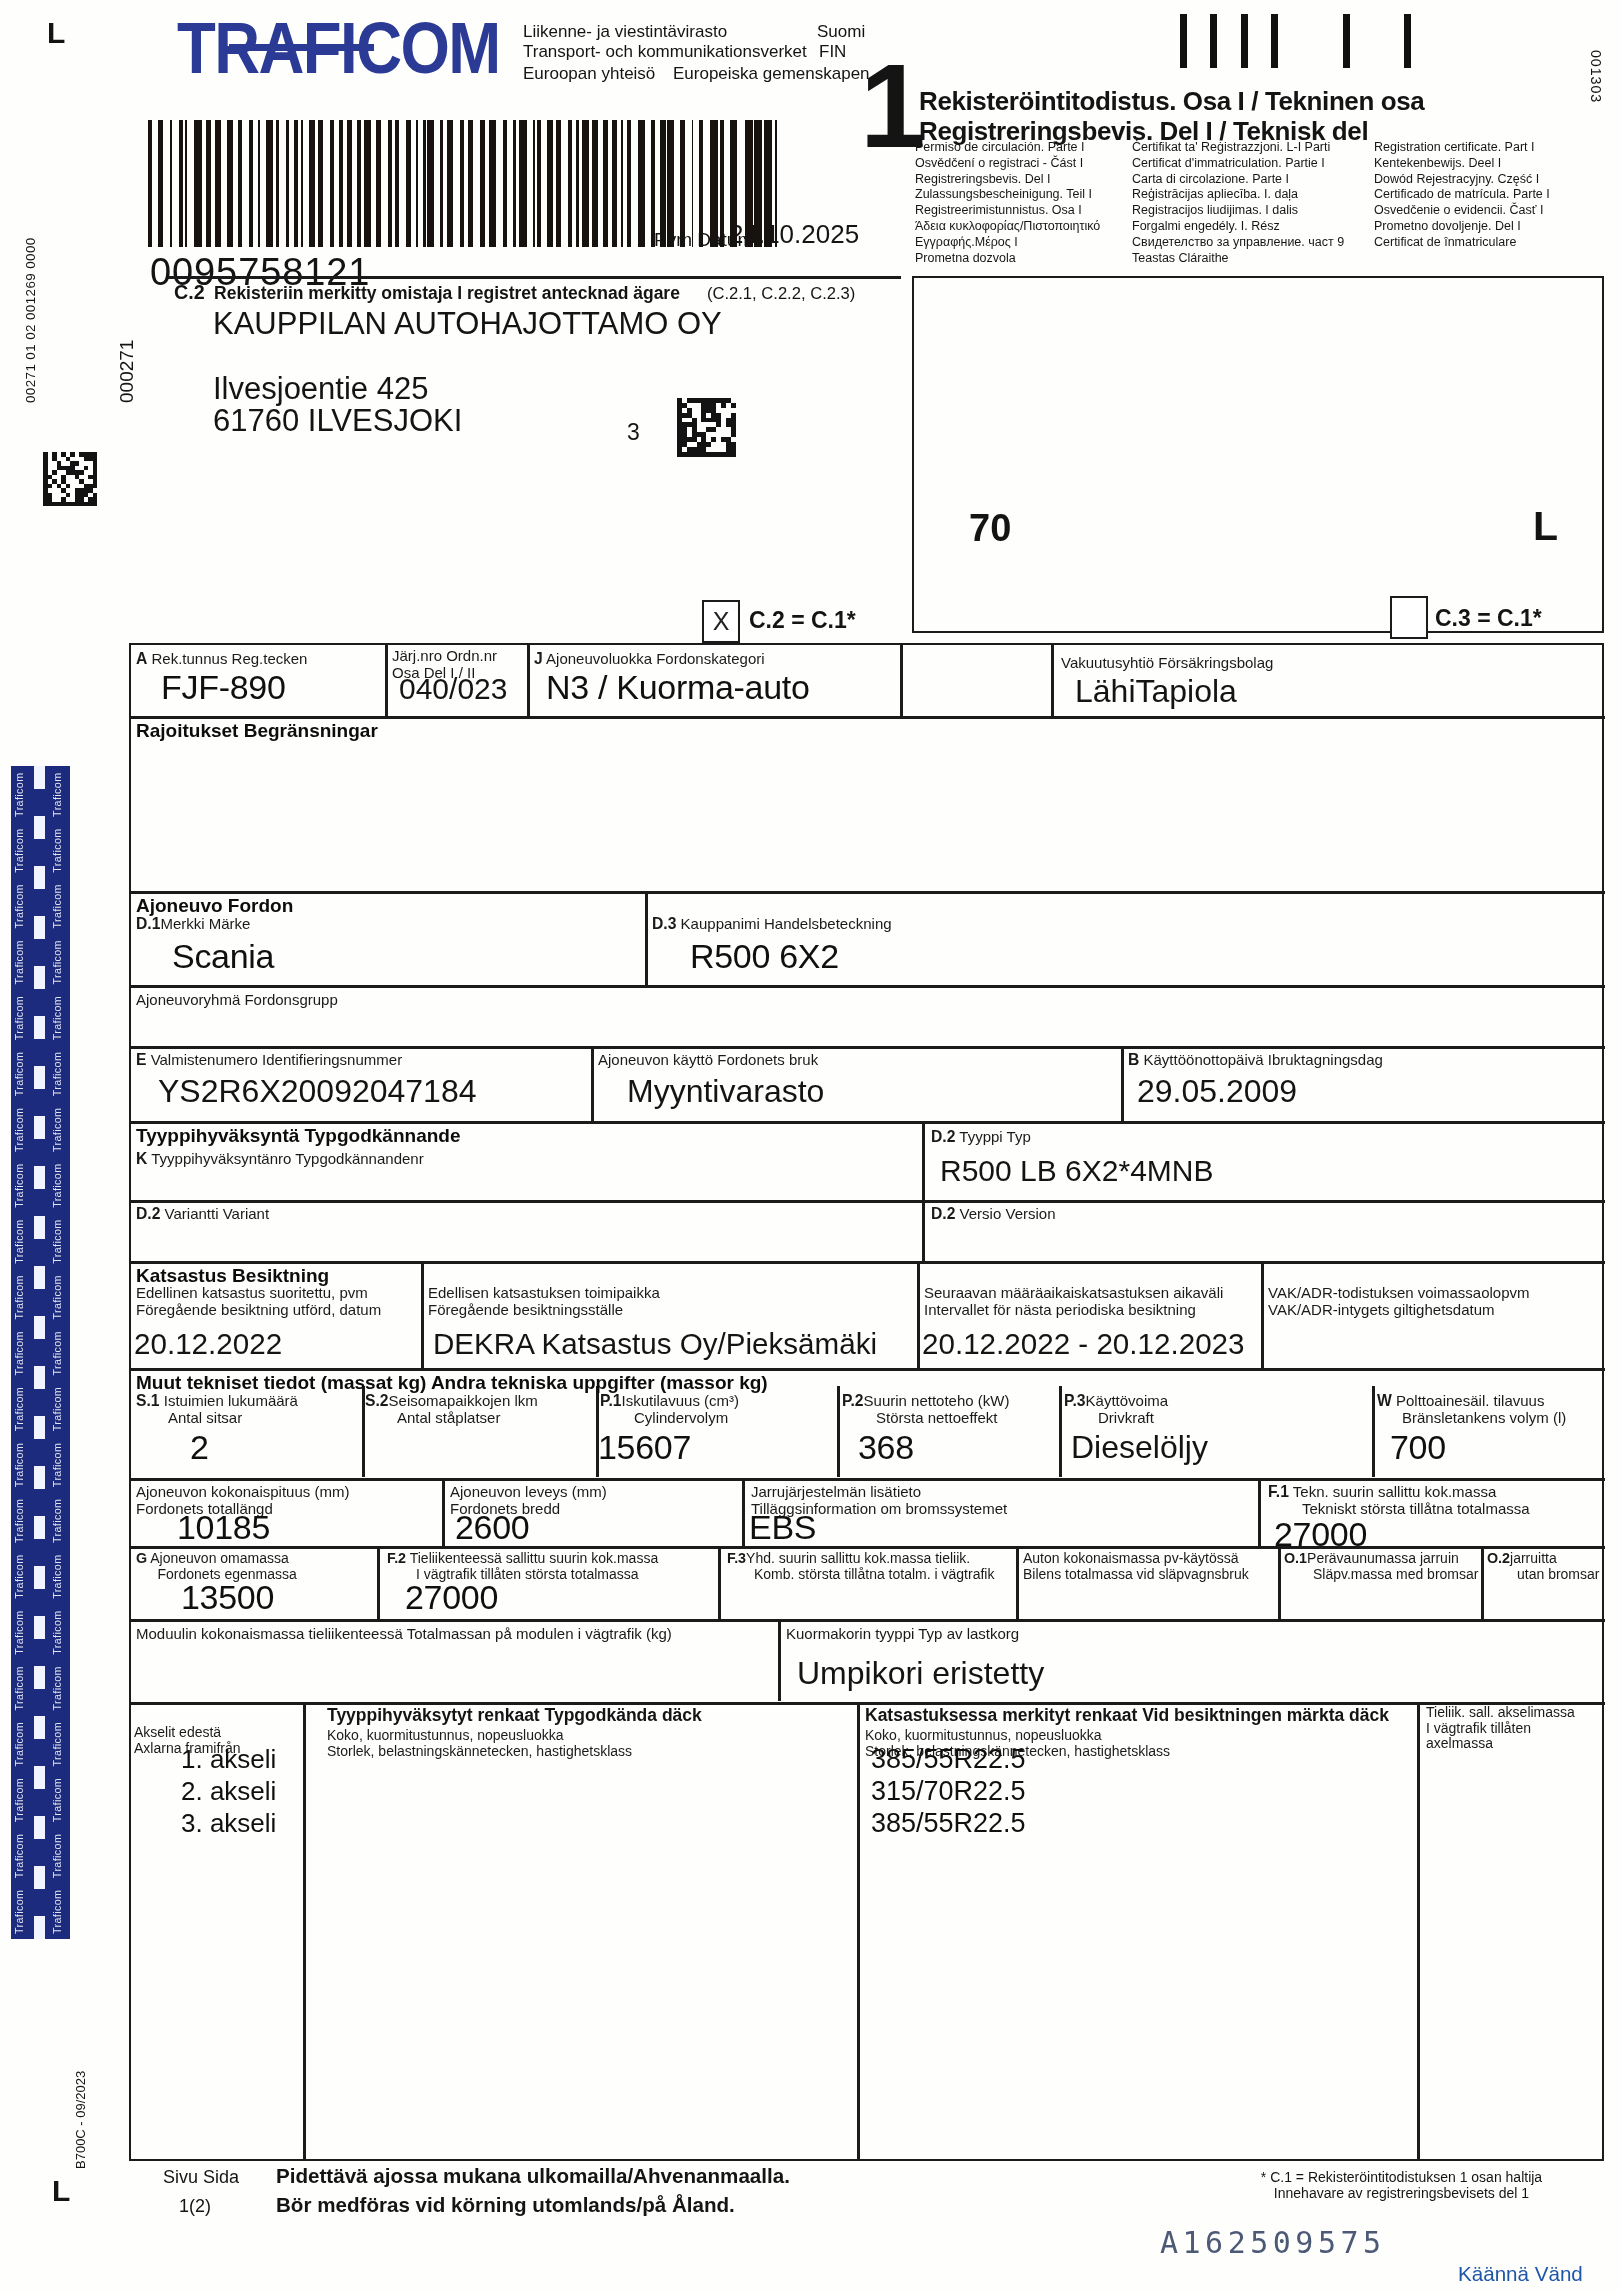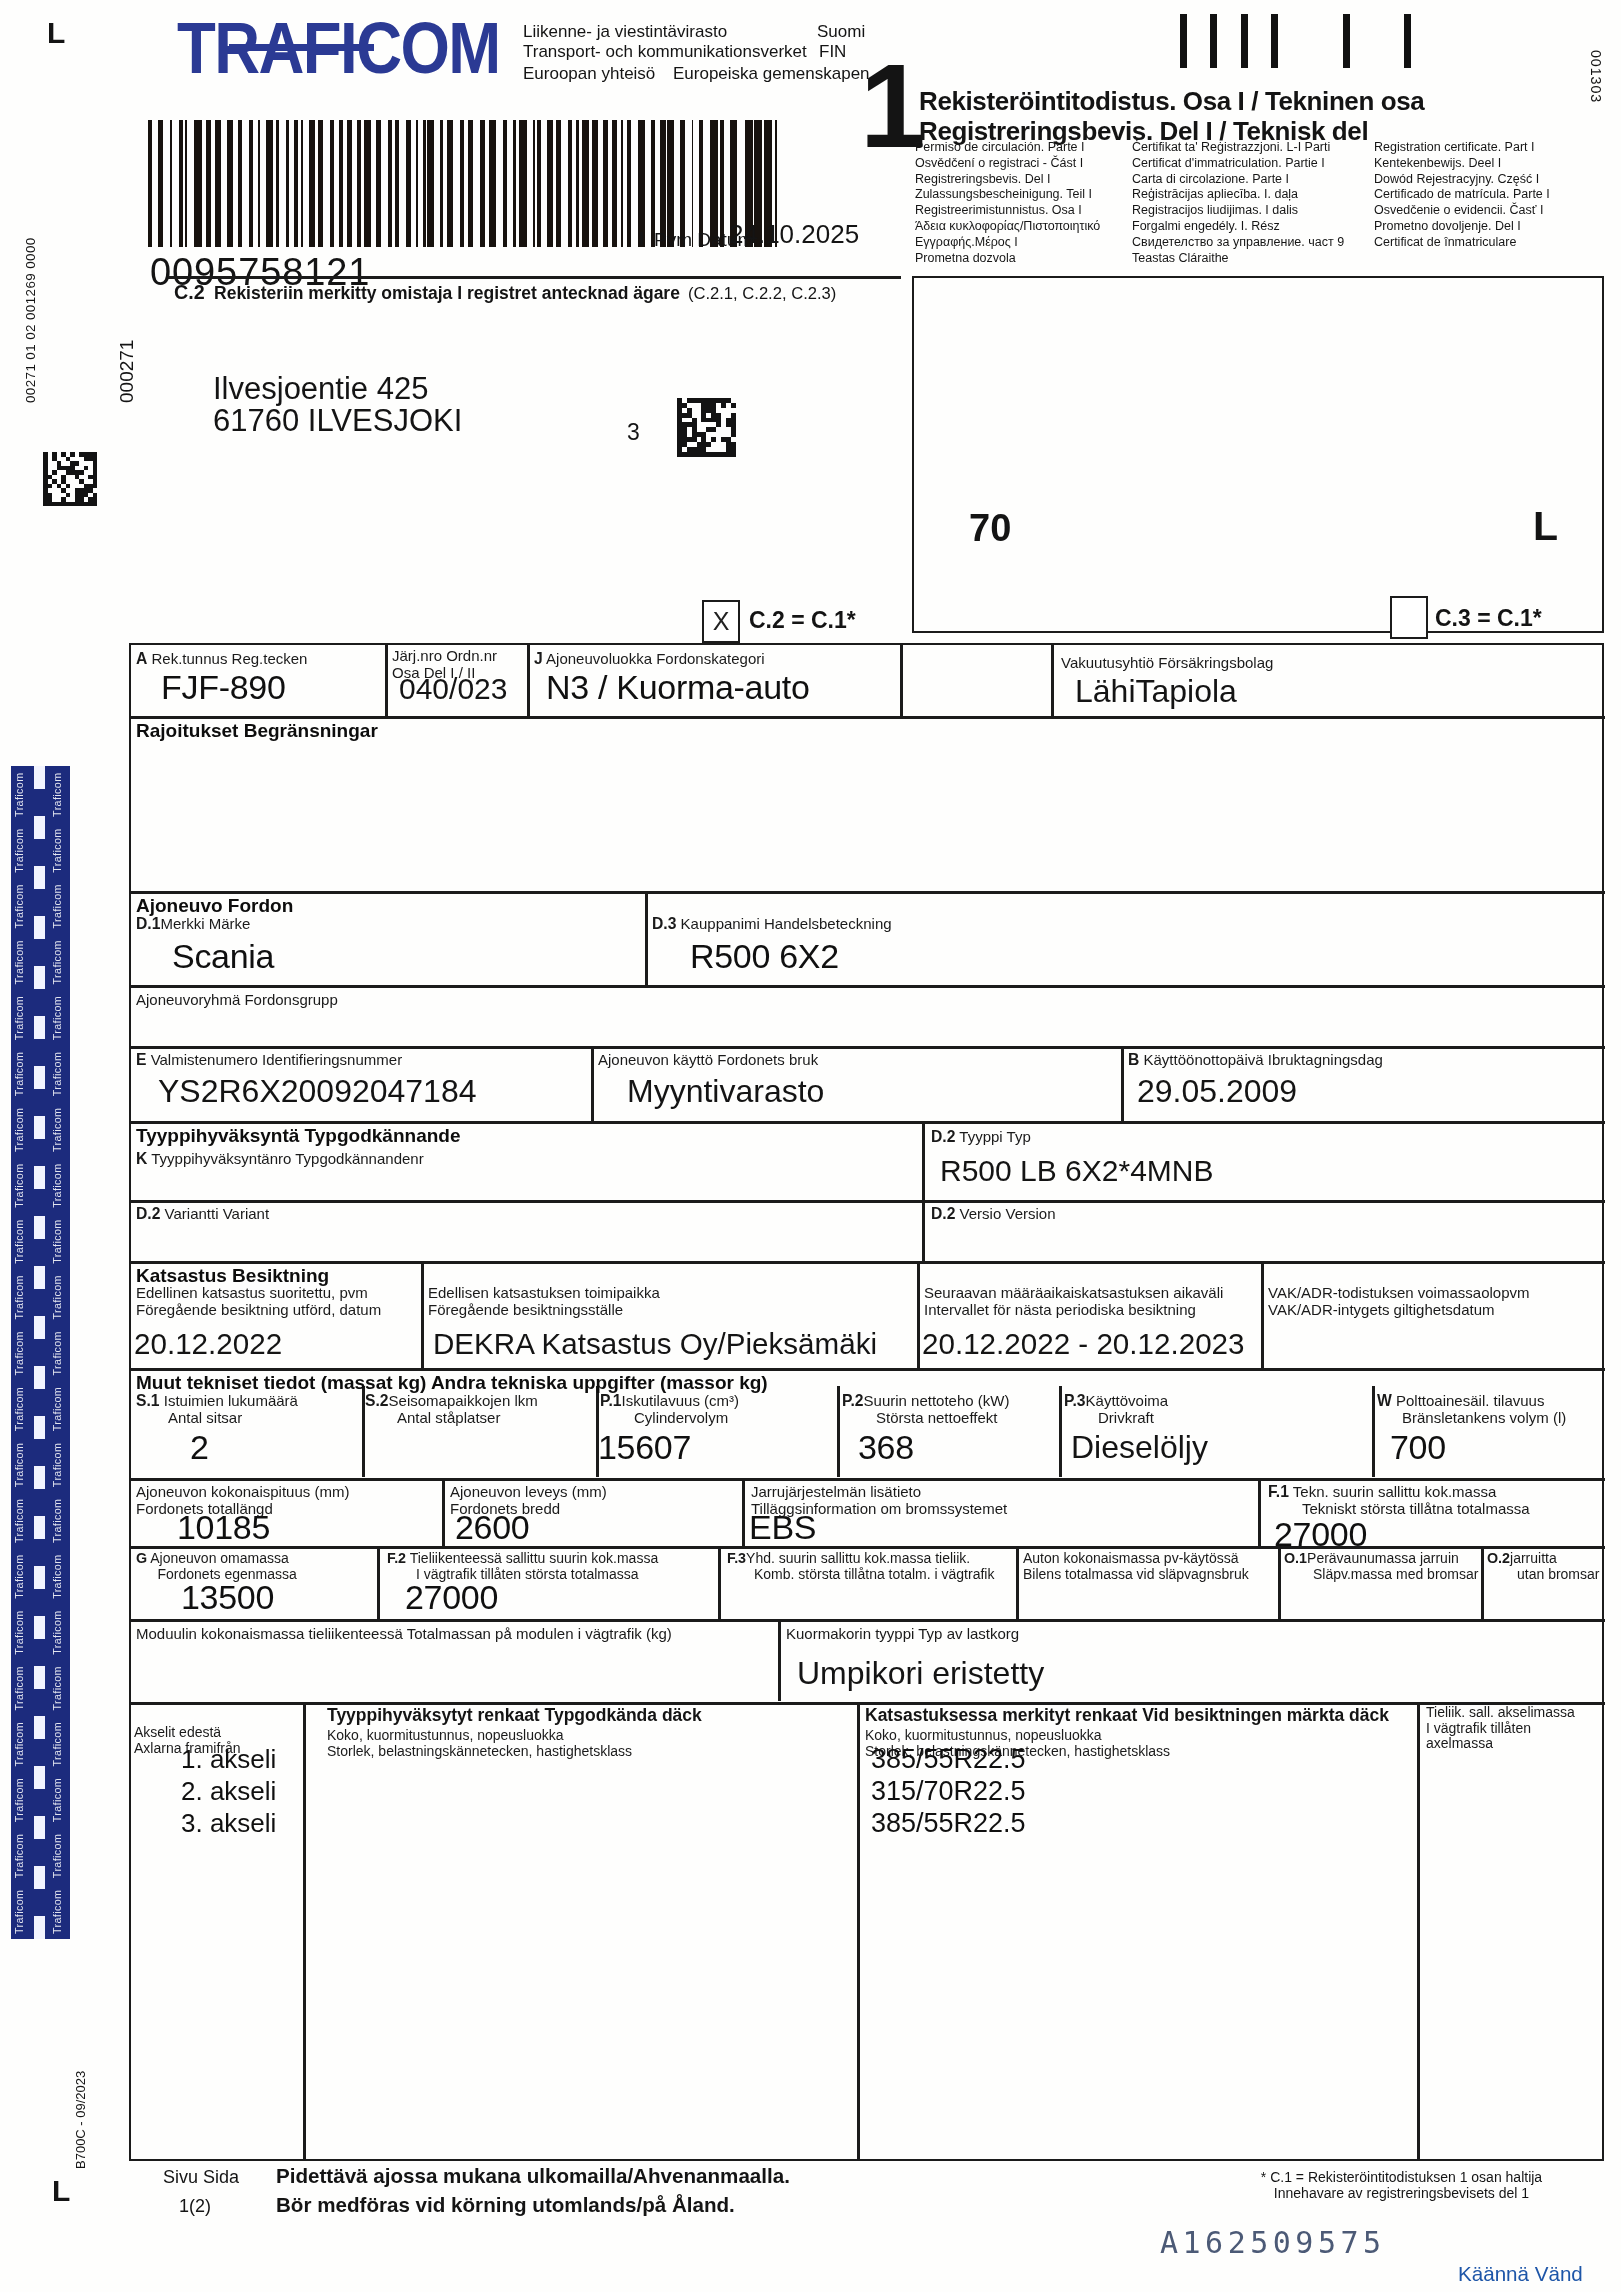--- a/index.html
+++ b/index.html
@@ -246,22 +246,23 @@
     </div>
 
   <div class="abs" style="left:639px;top:229px;font-weight:700;font-size:18px">I</div>
   <div class="abs" style="left:654px;top:229px;font-size:19px">Pvm Datum</div>
   <div class="abs" style="left:729px;top:219px;font-size:26px">24.10.2025</div>
 
   <div class="hl" style="left:168px;top:276px;width:733px"></div>
   <div class="abs" style="left:174px;top:281px;white-space:nowrap">
     <b style="font-size:19.7px">C.2</b>
     <b style="font-size:17.5px;margin-left:5.4px">Rekisteriin merkitty omistaja  I registret antecknad ägare</b>
-    <span style="font-size:16.6px;margin-left:4px">(C.2.1, C.2.2, C.2.3)</span>
-  </div>
+    <span style="font-size:16.6px;margin-left:23px">(C.2.1, C.2.2, C.2.3)</span>
+  </div>
+  <div class="abs" style="left:213px;top:306px;font-size:31px;white-space:nowrap">KAUPPILAN AUTOHAJOTTAMO OY</div>
   <div class="abs" style="left:213px;top:371px;font-size:31px;white-space:nowrap">Ilvesjoentie 425</div>
   <div class="abs" style="left:213px;top:403px;font-size:31px;white-space:nowrap">61760 ILVESJOKI</div>
   <div class="abs" style="left:627px;top:419px;font-size:23px">3</div>
   <div class="abs" style="left: 677px; top: 398px; display: grid; grid-template-columns: repeat(12, 4.9px); grid-auto-rows: 4.9px;">
       <div style="background: rgb(19, 19, 19);"></div>
       <div></div>
       <div style="background: rgb(19, 19, 19);"></div>
       <div style="background: rgb(19, 19, 19);"></div>
       <div style="background: rgb(19, 19, 19);"></div>
       <div style="background: rgb(19, 19, 19);"></div>

